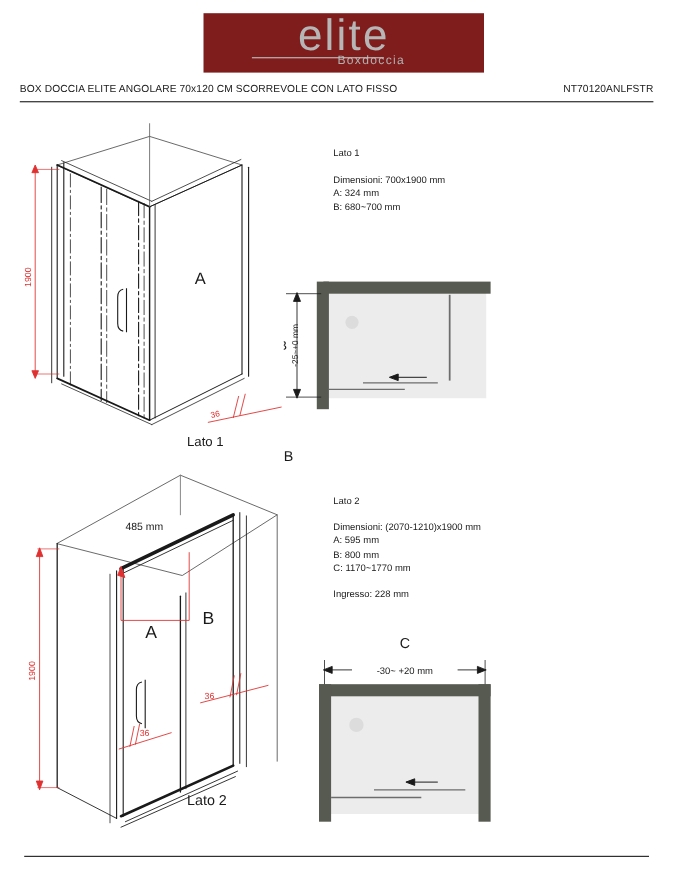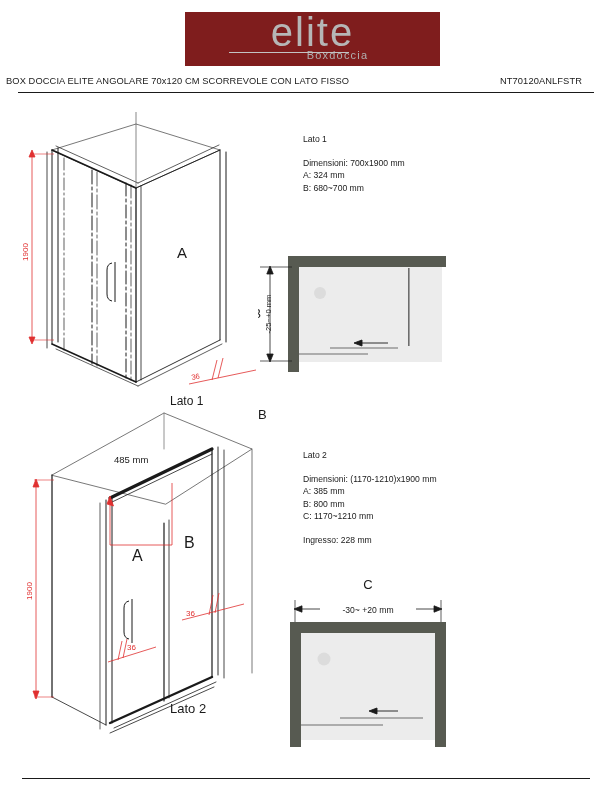--- a/index.html
+++ b/index.html
@@ -30,21 +30,21 @@
   }
   .logo-sub{
     font-size:11px;color:#b0b0b0;letter-spacing:1.2px;
     margin-top:-2px;margin-left:50px;
   }
   .logo-rule{
     position:absolute;left:44px;top:40px;width:120px;height:1px;background:#c3c3c3;
   }
 
   .title-row{
-    position:absolute;left:6px;top:76px;width:576px;
+    position:absolute;left:18px;top:76px;width:576px;
     display:flex;justify-content:space-between;align-items:flex-end;
   }
   .title-text{font-size:9.3px;letter-spacing:.1px;white-space:nowrap;}
   .title-code{font-size:9.3px;letter-spacing:.1px;white-space:nowrap;margin-left:12px;}
   .rule-top{position:absolute;left:18px;top:92px;width:576px;height:1px;background:#1a1a1a;}
   .rule-bottom{position:absolute;left:22px;top:778px;width:568px;height:1px;background:#1a1a1a;}
 
   
   .spec{position:absolute;font-size:8.6px;line-height:12.5px;}
   .spec .hdr{margin-bottom:11px;}
@@ -78,24 +78,24 @@
 
   <div class="spec" style="left:303px;top:133px;">
     <div class="hdr">Lato 1</div>
     <div>Dimensioni: 700x1900 mm</div>
     <div>A: 324 mm</div>
     <div>B: 680~700 mm</div>
   </div>
 
   <div class="spec" style="left:303px;top:449px;">
     <div class="hdr">Lato 2</div>
-    <div>Dimensioni: (1170-1210)x1900 mm</div>
-    <div>A: 385 mm</div>
+    <div>Dimensioni: (2070-1210)x1900 mm</div>
+    <div>A: 595 mm</div>
     <div>B: 800 mm</div>
-    <div>C: 1170~1210 mm</div>
+    <div>C: 1170~1770 mm</div>
     <div class="gap"></div>
     <div>Ingresso: 228 mm</div>
   </div>
 
   <div class="draw" style="left:14px;top:112px;">
     <svg width="256" height="310" viewBox="0 0 256 310">
       <g stroke="#1a1a1a" fill="none" stroke-width="0.9" stroke-linecap="round">
 
         <path d="M38 38 L122 12 L206 38 L122 76 Z" stroke="#555" stroke-width="0.8" fill="none"></path>
 
@@ -186,21 +186,21 @@
         <path d="M12 16 l-3.2 8 l6.4 0 Z"></path>
         <path d="M12 112 l-3.2 -8 l6.4 0 Z"></path>
         <path d="M2 17 L34 17" fill="none" stroke-width="0.7"></path>
         <path d="M2 111 L34 111" fill="none" stroke-width="0.7"></path>
       </g>
       <text class="lbl" x="13" y="64" font-size="7.6" fill="#1a1a1a" transform="rotate(-90 13 64)" text-anchor="middle">-25~+0 mm</text>
       <text class="lbl" x="-5" y="68" font-size="12" fill="#1a1a1a">B</text>
     </svg>
   </div>
 
-  <div class="draw" style="left:14px;top:405px;">
+  <div class="draw" style="left:14px;top:424px;">
     <svg width="256" height="335" viewBox="0 0 256 335">
       <g stroke="#555" fill="none" stroke-width="0.8" stroke-linecap="round">
 
         <path d="M38 70 L150 8 L238 44 L152 99 Z"></path>
 
         <path d="M38 70 L38 292"></path>
         <path d="M150 8 L150 44" stroke="#777"></path>
         <path d="M238 44 L238 268"></path>
       </g>
       <g stroke="#1a1a1a" fill="none" stroke-width="0.9" stroke-linecap="round">

